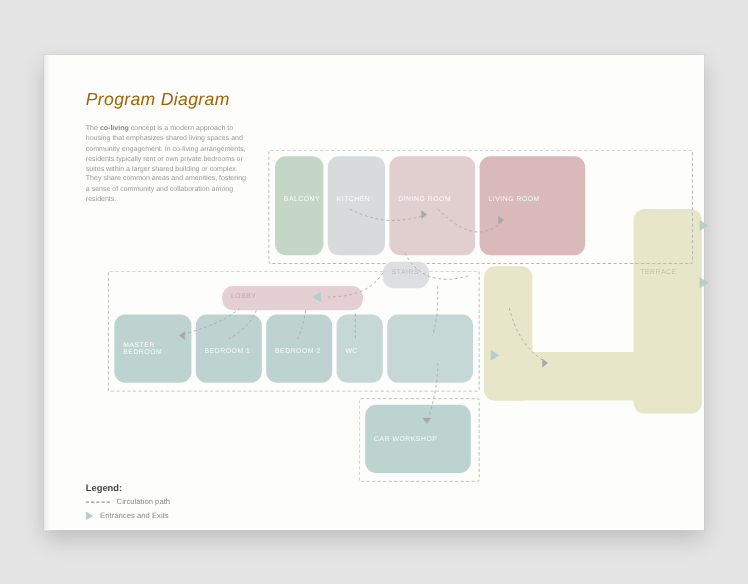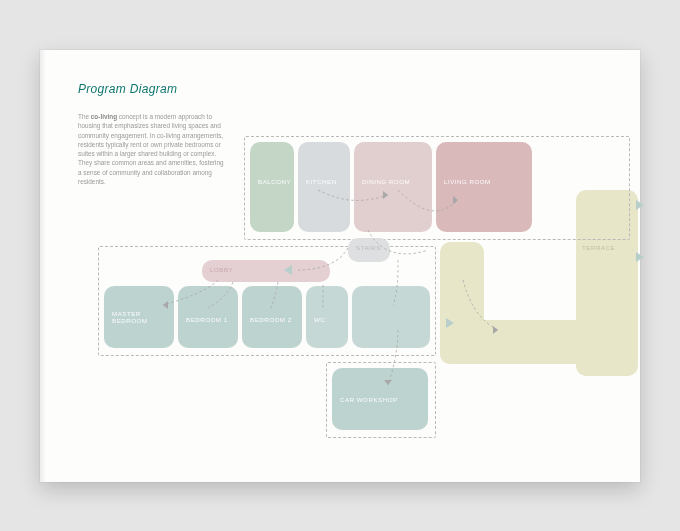--- a/index.html
+++ b/index.html
@@ -1,19 +1,19 @@
 <!DOCTYPE html>
 <html><head>
 <meta charset="utf-8">
 <style>
   html,body{margin:0;padding:0;width:680px;height:531px;background:#e5e5e5;font-family:"Helvetica Neue",Arial,sans-serif;overflow:hidden}
   .stage{position:relative;width:680px;height:531px}
   .card{position:absolute;left:40px;top:50px;width:600px;height:432px;background:#fdfdfc;box-shadow:0 8px 20px rgba(0,0,0,.18),0 0 0 1px rgba(0,0,0,.03)}
   .spine{position:absolute;left:0;top:0;width:6px;height:100%;background:linear-gradient(to right,#ececec,#fdfdfc)}
-  .title{position:absolute;left:38px;top:32px;font-style:italic;font-size:12px;color:#0f766e;letter-spacing:.3px}
+  .title{position:absolute;left:38px;top:32px;font-style:italic;font-size:16px;color:#a16207;letter-spacing:.3px}
   .para{position:absolute;left:38px;top:62px;width:150px;font-size:6.4px;line-height:1.45;color:#9a9a9a}
   .para b{color:#8a8a8a}
   .plan{position:absolute;left:58px;top:80px;width:520px;height:330px}
   .zone{position:absolute;border:1px dashed #b9b9b9;border-radius:2px}
   .z1{left:146px;top:6px;width:384px;height:102px}
   .z2{left:0;top:116px;width:336px;height:108px}
   .z3{left:228px;top:232px;width:108px;height:74px}
   .rm{position:absolute;border-radius:10px;box-sizing:border-box;padding:6px 8px}
   .lbl{font-size:6.2px;color:rgba(255,255,255,.92);letter-spacing:.5px;display:block}
   .g{background:#c4d7c6}
@@ -122,15 +122,26 @@
 
         <polygon class="ah" points="290,65 285,61 285,69"></polygon>
         <polygon class="ah" points="360,70 355,66 355,74"></polygon>
         <polygon class="ah" points="65,175 70,171 70,179"></polygon>
         <polygon class="ah" points="400,200 395,196 395,204"></polygon>
         <polygon class="ah" points="290,255 286,250 294,250"></polygon>
       </svg>
 
     </div>
 
+    <div class="legend">
+      <b>Legend:</b>
+      <div class="legendRow">
+        <span class="dash"></span>
+        <span>Circulation path</span>
+      </div>
+      <div class="legendRow">
+        <span class="triIcon"></span>
+        <span>Entrances and Exits</span>
+      </div>
+    </div>
 
   </div>
 </div>
 
 </body></html>

